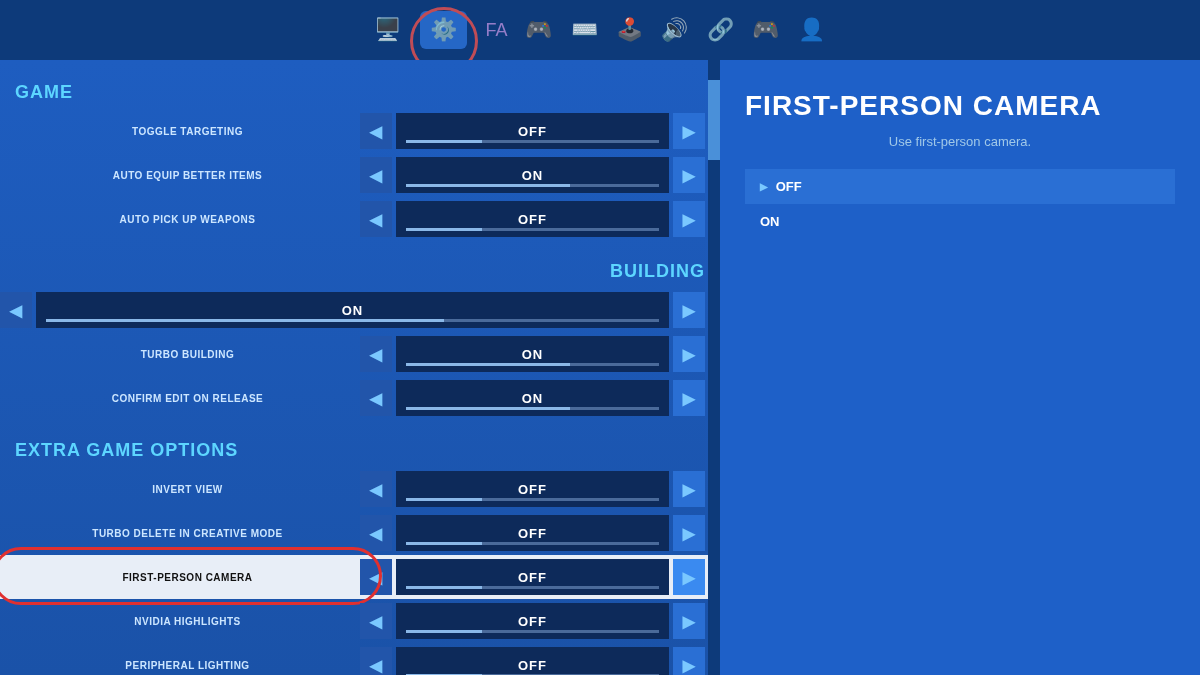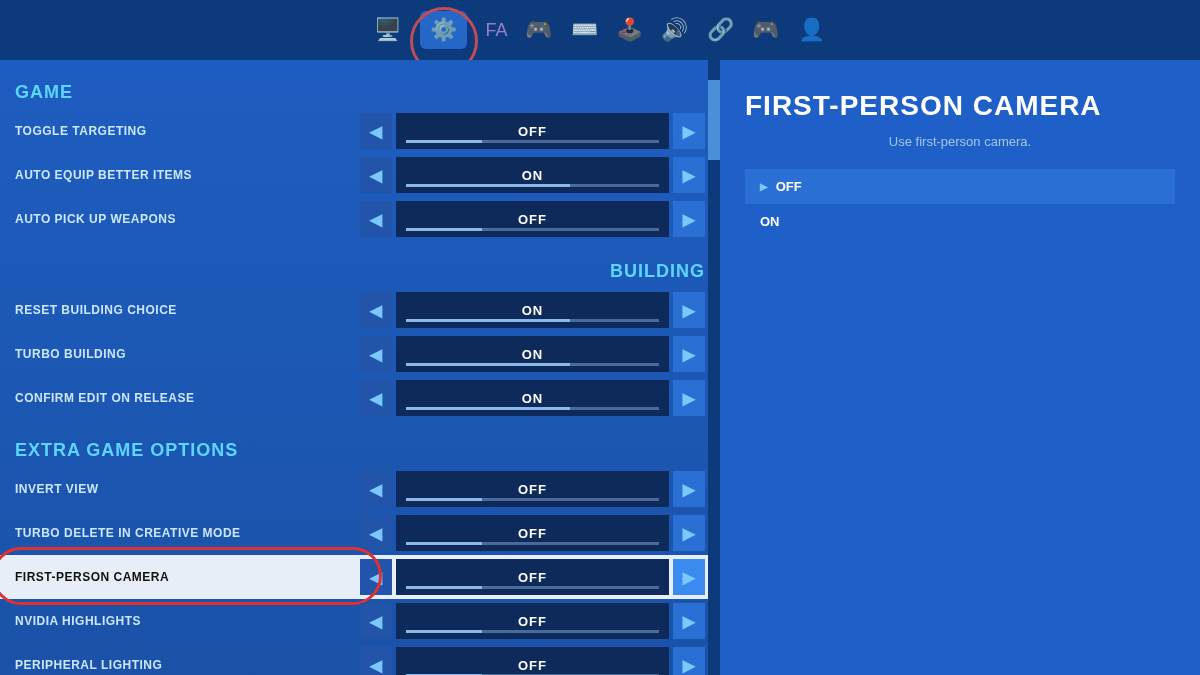--- a/index.html
+++ b/index.html
@@ -99,27 +99,28 @@
     }
     .settings-row.highlighted {
       background: rgba(255,255,255,0.9);
     }
     .settings-row.highlighted .row-label {
       color: #1a1a1a;
     }
 
     .row-label {
       color: #cce6ff;
-      font-size: 12px;
+      font-size: 10px;
       font-weight: 700;
       text-transform: uppercase;
       letter-spacing: 0.5px;
       width: 360px;
       padding-left: 15px;
       flex-shrink: 0;
+      text-align: center;
     }
 
     .control-area {
       display: flex;
       align-items: center;
       flex: 1;
       gap: 4px;
       margin-right: 15px;
     }
 
@@ -279,21 +280,20 @@
               <div class="value-bar-fill" style="width:30%"></div>
             </div>
         </div>
         <button class="arrow-btn right">▶</button>
       </div>
     </div>
 
     <div class="section-header" style="margin-top:8px;text-align:right;">BUILDING</div>
 
     <div class="settings-row">
-      <div class="row-label">RESET BUILDING CHOICE</div>
       <div class="control-area">
         <button class="arrow-btn">◀</button>
         <div class="value-box">
           <span class="value-text">ON</span>
           <div class="value-bar">
               <div class="value-bar-fill" style="width:65%"></div>
             </div>
         </div>
         <button class="arrow-btn right">▶</button>
       </div>

